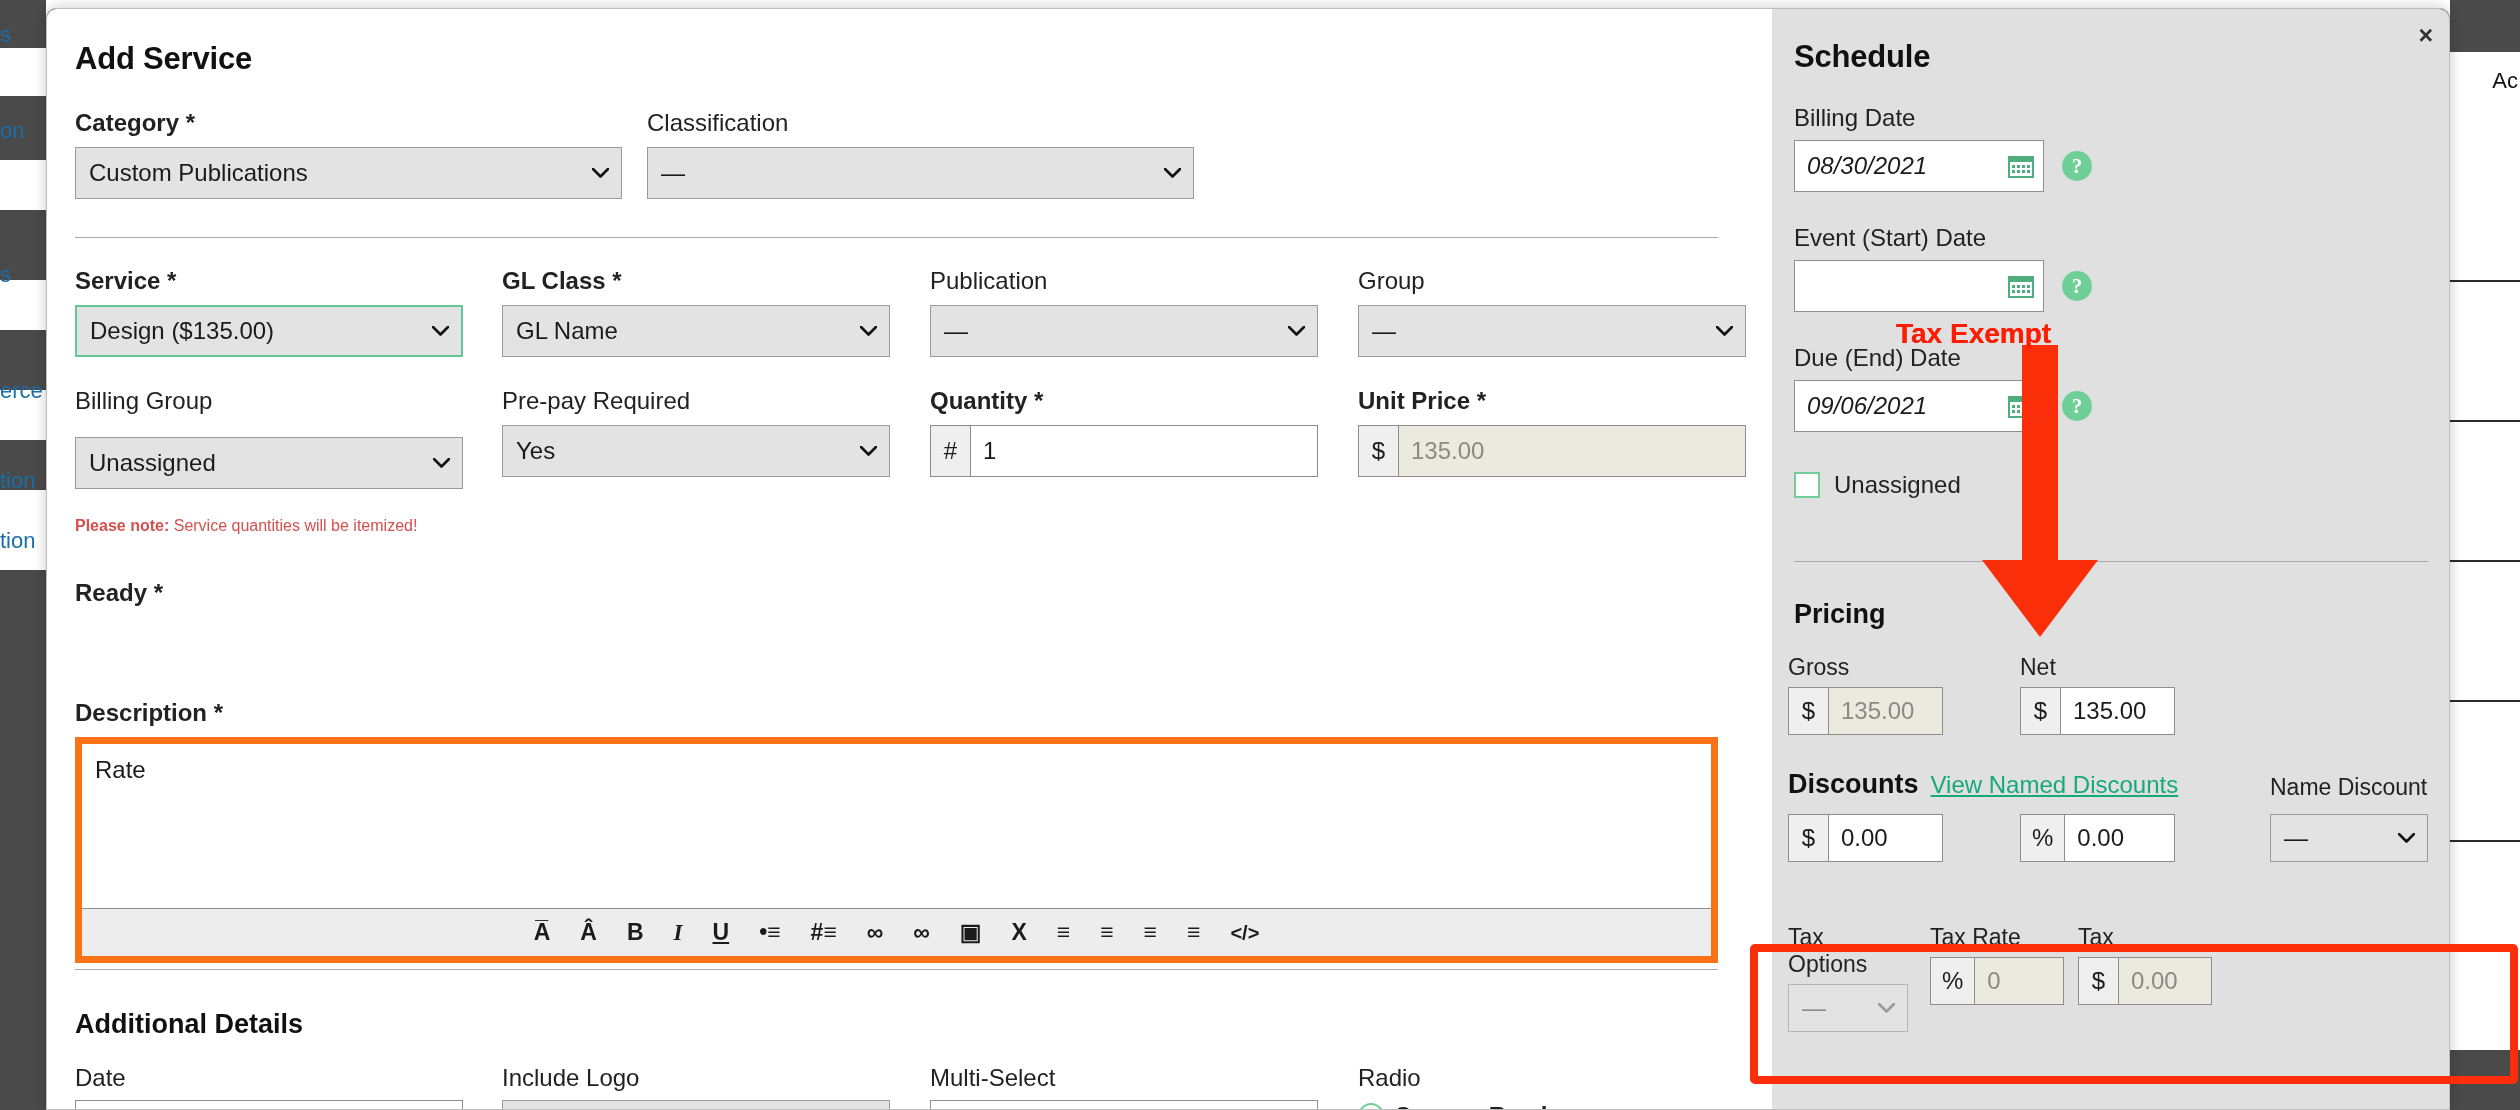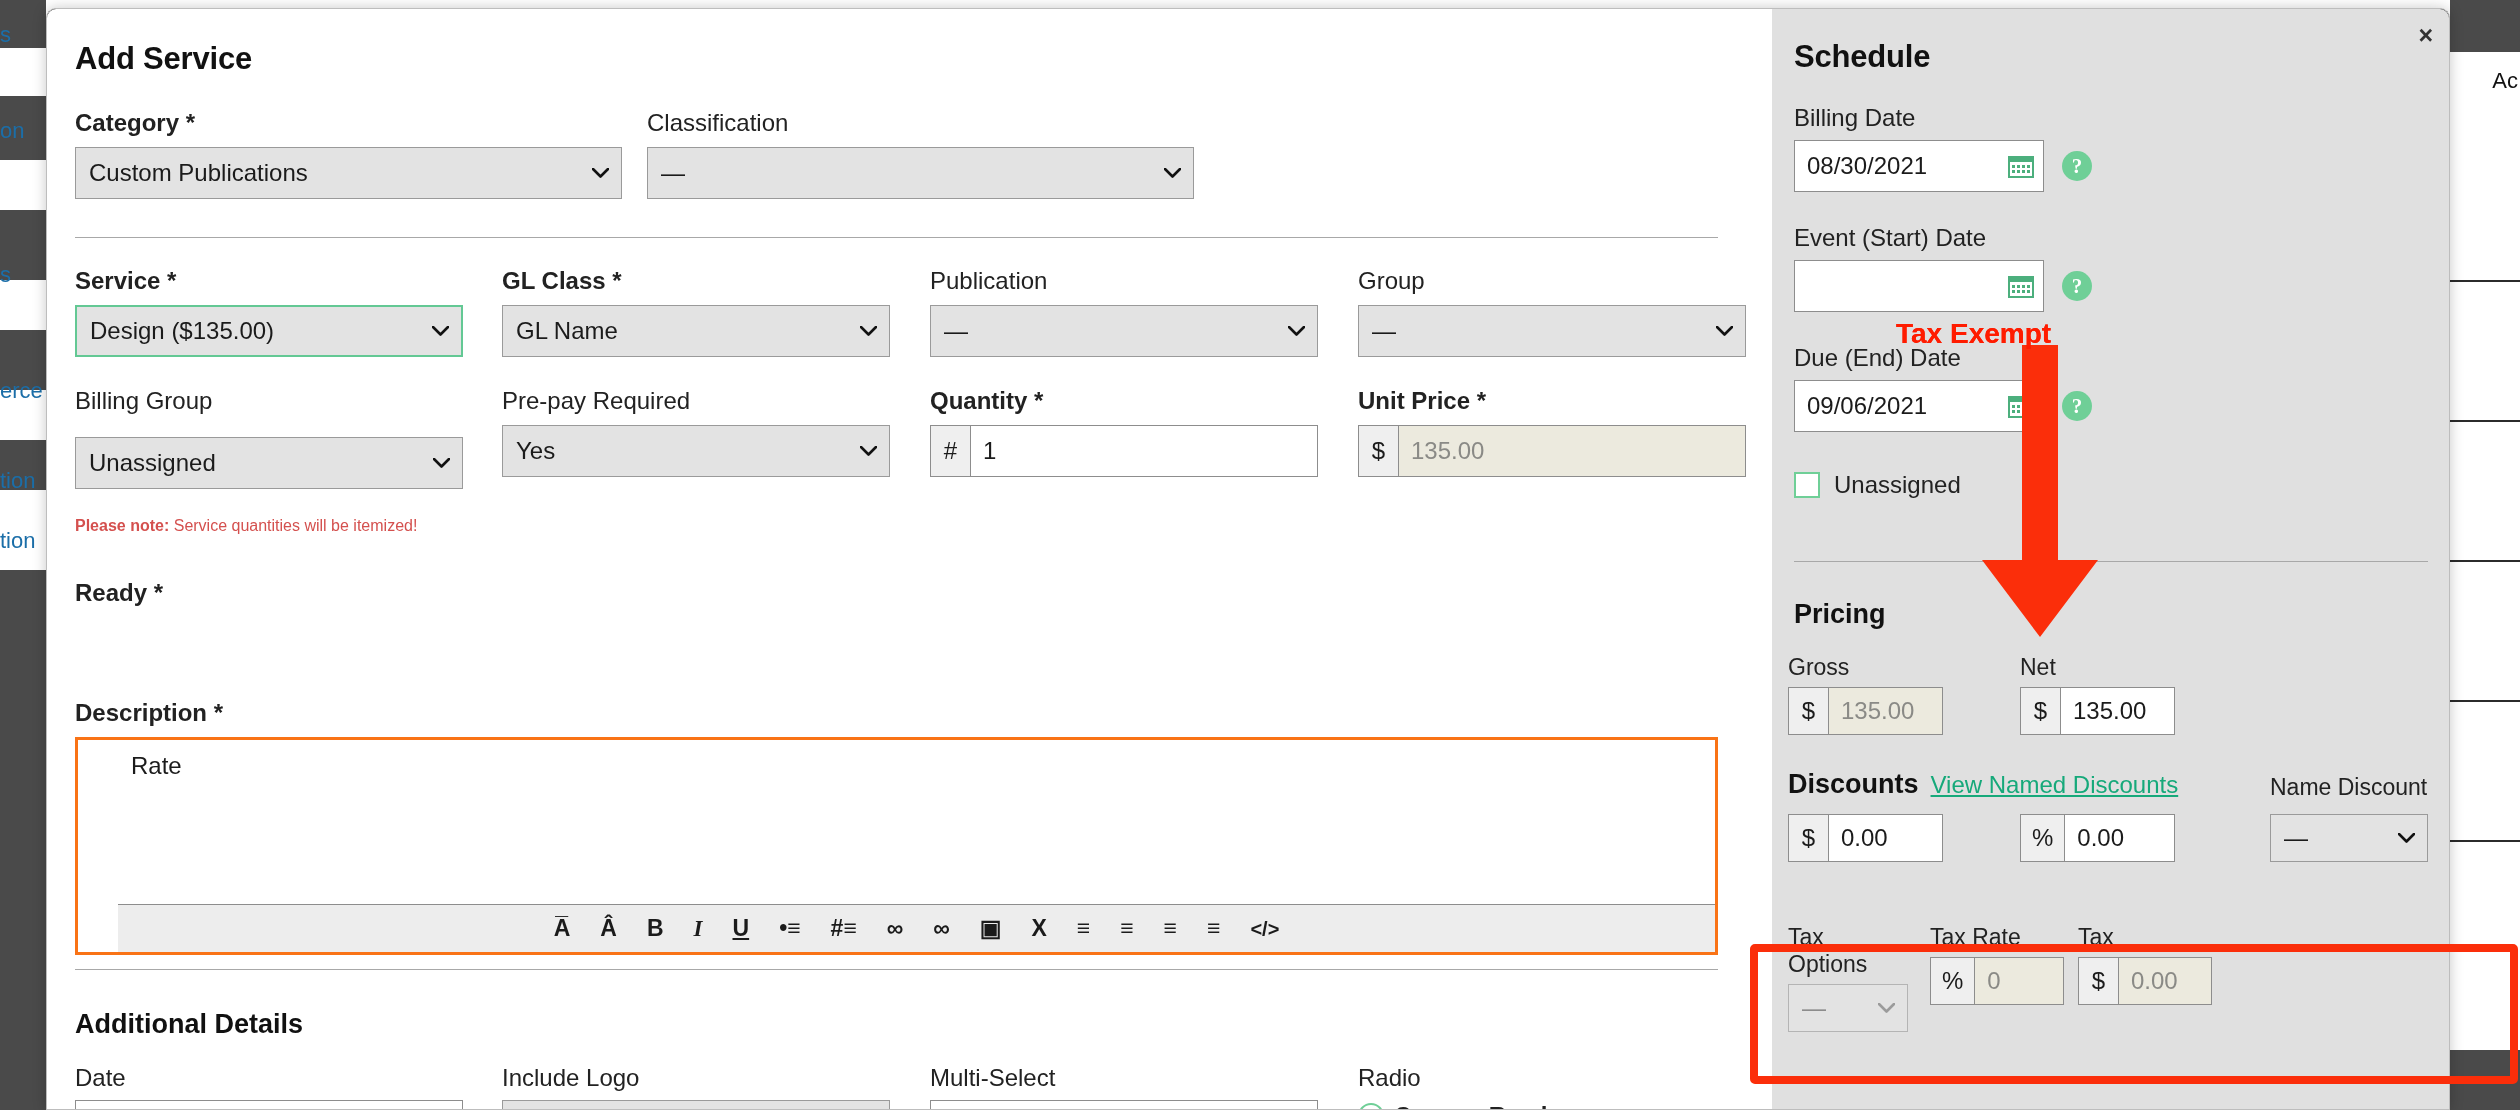--- a/index.html
+++ b/index.html
@@ -68,21 +68,21 @@
     width:17px;height:10px; position:absolute; right:12px; top:50%;
     transform:translateY(-50%);
   }
   .sel.green { border:2px solid #63c894; }
   .sel.muted { color:#8c8c8c; }
   .sel.muted-b { border:1px solid #b4b4b4; }
 
   .txt {
     width:100%; height:52px; background:#ffffff; border:1px solid #8d8d8d;
     font-size:24px; color:#1b1b1b; padding:0 12px;
-    display:flex; align-items:center;
+    display:flex; align-items:center;font-style:italic;
   }
 
   .grp { display:flex; width:100%; height:52px; }
   .grp .pre {
     min-width:40px; padding:0 11px; height:52px;
     background:#efefef; border:1px solid #8d8d8d; border-right:none;
     display:flex; align-items:center; justify-content:center;
     font-size:24px; color:#1b1b1b;
   }
   .grp .fld {
@@ -90,21 +90,21 @@
     font-size:24px; color:#1b1b1b; padding:0 12px;
     display:flex; align-items:center;
   }
   .grp .fld.ro { background:#eceade; color:#8a8a86; }
 
   .hr { height:1px; background:#a8a8a8; width:100%; }
   .note { font-size:16px; color:#d4504e; }
   .note b { font-weight:bold; }
 
   
-  .editor-box { border:3px solid #f97316; background:#fff;padding-left:40px; }
+  .editor-box { border:7px solid #f97316; background:#fff; }
   .editor-area { font-size:24px; color:#1b1b1b; padding:12px 13px; }
   .editor-bar {
     background:#ededed; border-top:1px solid #8d8d8d;
     height:48px; display:flex; align-items:center; justify-content:center; gap:30px;
   }
   .eicon { font-size:23px; color:#1b1b1b; font-weight:bold; line-height:1; }
 
   
   .help {
     width:30px;height:30px;border-radius:50%;

